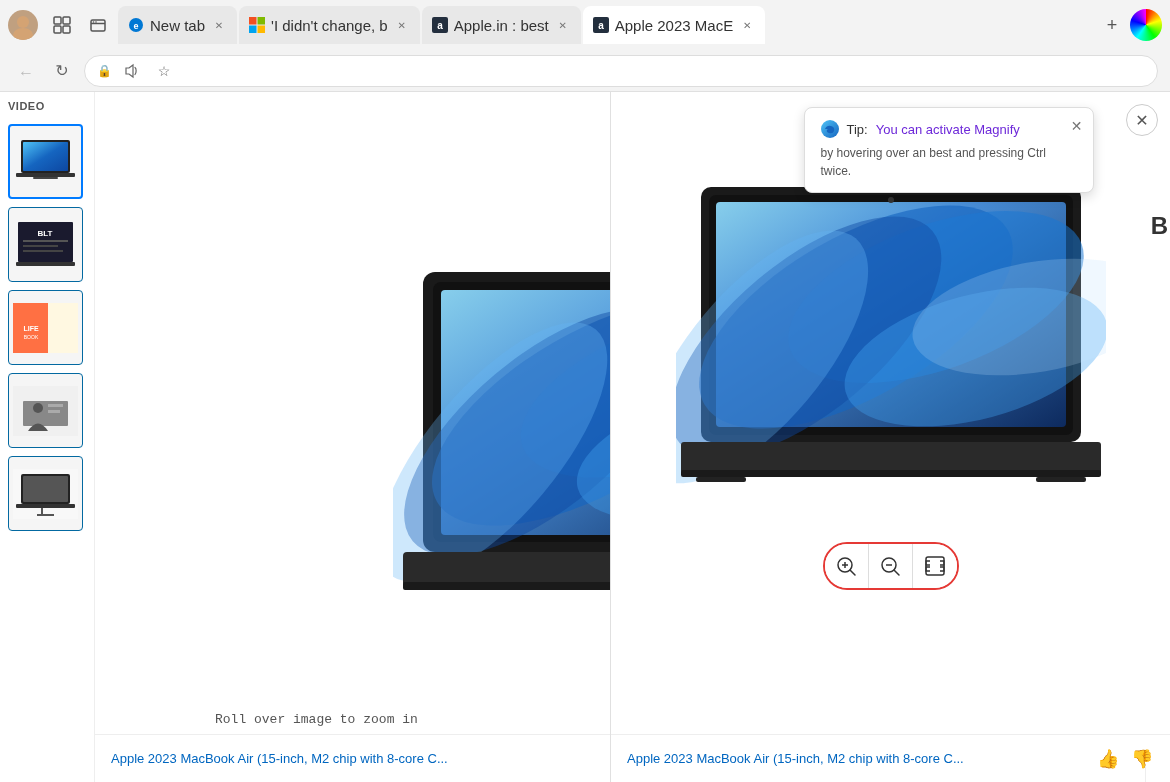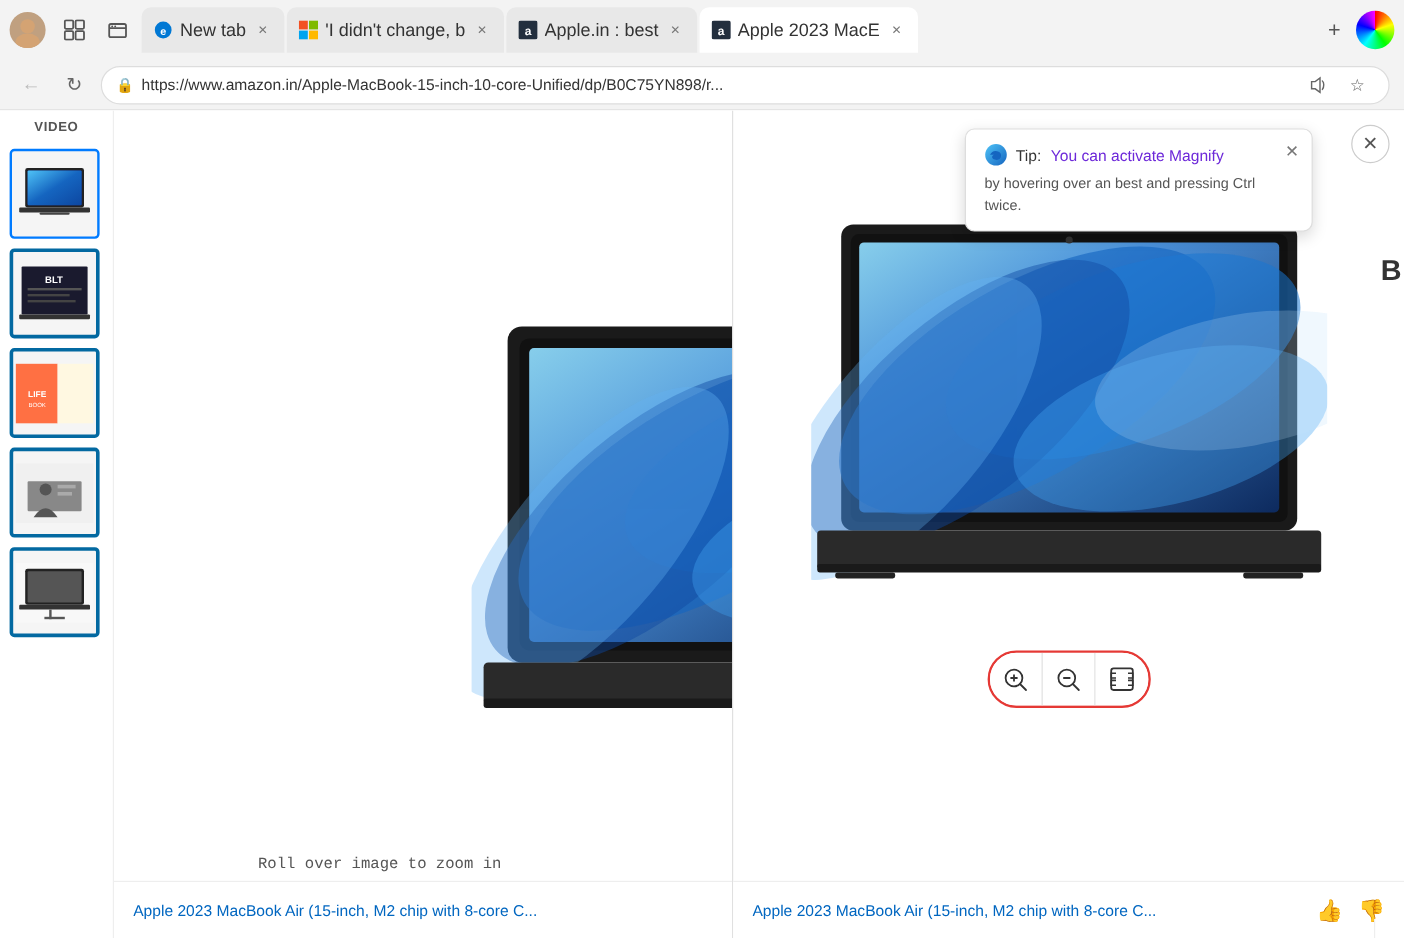--- a/index.html
+++ b/index.html
@@ -52,23 +52,23 @@
 
     
     .content-area { display: flex; width: 100%; height: calc(782px - 92px); background: white; overflow: hidden; position: relative; }
 
     
     .thumb-sidebar {
       width: 95px; background: white; display: flex; flex-direction: column;
       padding: 8px; gap: 8px; border-right: 1px solid #eee; overflow-y: auto;
       flex-shrink: 0;
     }
-    .thumb-label { font-size: 11px; font-weight: 600; color: #555; text-align: center; margin-bottom: 4px; letter-spacing: 0.5px; }
+    .thumb-label { font-size: 11px; font-weight: 600; color: #555; margin-bottom: 4px; letter-spacing: 0.5px; }
     .thumb-item {
-      width: 75px; height: 75px; border: 3px solid #0369a1; border-radius: 4px;
+      width: 75px; height: 75px; border: 1px solid #0369a1; border-radius: 4px;
       overflow: hidden; cursor: pointer; background: #f5f5f5;
       display: flex; align-items: center; justify-content: center;
     }
     .thumb-item.active { border: 2px solid #007bff; }
     .thumb-inner {
       width: 100%; height: 100%; display: flex; align-items: center; justify-content: center; font-size: 9px; color: #888;
     }
 
     
     .main-image-area {
@@ -220,21 +220,20 @@
     <div class="new-tab-btn">+</div>
 
     <div style="width:32px;height:32px;border-radius:50%;background:conic-gradient(#f00 0deg,#ff0 72deg,#0f0 144deg,#0ff 216deg,#00f 288deg,#f0f 360deg);margin-left:auto;"></div>
   </div>
 
   <div class="address-bar">
     <div class="nav-btn disabled">←</div>
     <div class="nav-btn">↻</div>
     <div class="url-bar">
       <span class="lock-icon">🔒</span>
-      <span class="url-text">https://www.amazon.in/Apple-MacBook-15-inch-10-core-Unified/dp/B0C75YN898/r...</span>
       <div class="url-actions">
         <span class="url-action-btn" title="Read aloud">
           <svg width="16" height="16" viewBox="0 0 16 16" fill="none">
             <path d="M2 5h3l4-3v12l-4-3H2V5z" stroke="#666" stroke-width="1.2" fill="none"></path>
             <path d="M11 4.5c1.5 1 1.5 5 0 7" stroke="#666" stroke-width="1.2" stroke-linecap="round"></path>
           </svg>
         </span>
         <span class="url-action-btn">☆</span>
       </div>
     </div>

